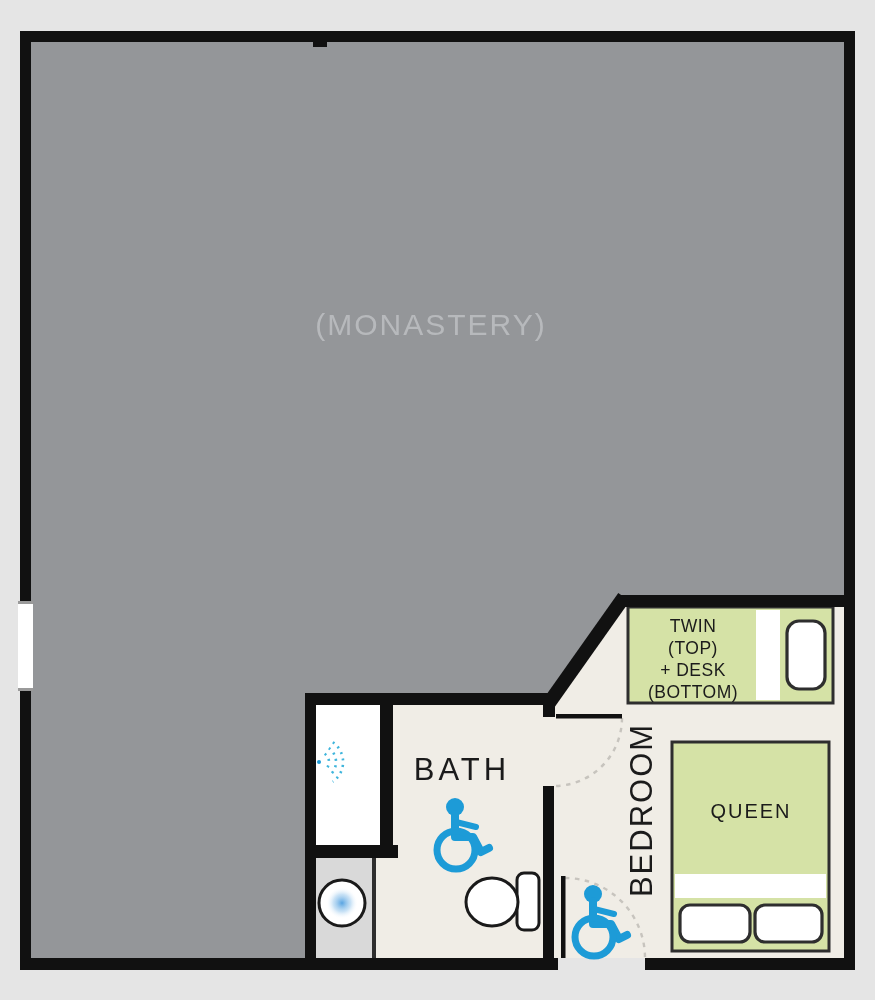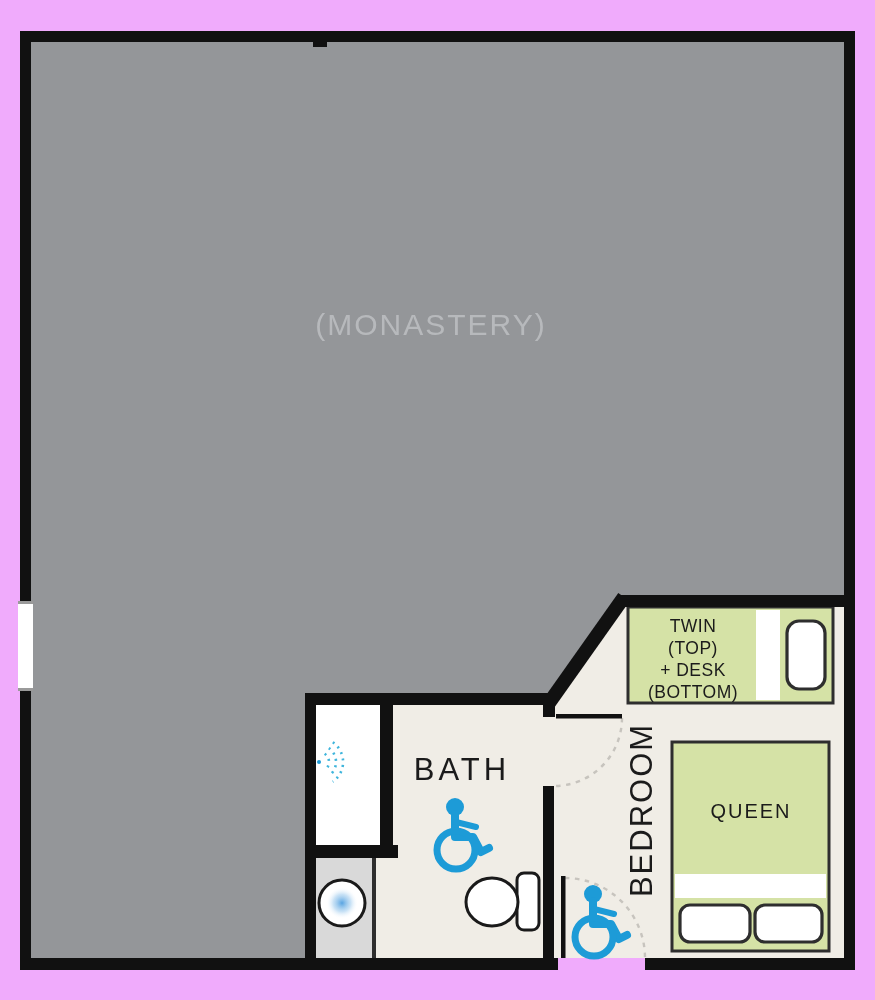--- a/index.html
+++ b/index.html
@@ -1,16 +1,16 @@
 <!DOCTYPE html>
 <html style="--wall: #111111; --monastery_fill: #949699; --monastery_text: #b7b9bc; --floor: #f0ede6; --bed_fill: #d5e2a6; --bed_border: #2e2e2e; --vanity_fill: #d9d9d9; --accessible_blue: #1d9bd7; --spray_blue: #3fb5dc; --sink_blue: #4f9fe0; --door_arc: #c7c4be; --label_text: #1b1b1b;"><head>
 <meta charset="utf-8">
 <style>
   html,body{margin:0;padding:0;background:#ffffff;}
-  .stage{position:relative;width:875px;height:1000px;background:#f0abfc;overflow:hidden;
+  .stage{position:relative;width:875px;height:1000px;background:#e5e5e5;overflow:hidden;
          font-family:"Liberation Sans", sans-serif;}
   svg{position:absolute;left:0;top:0;}
   .wall{fill:var(--wall);}
   .wall-stroke{stroke:var(--wall);}
   .gray{fill:var(--monastery_fill);}
   .floor{fill:var(--floor);}
   .white{fill:#ffffff;}
   .vanity{fill:var(--vanity_fill);}
   .bed{fill:var(--bed_fill);stroke:var(--bed_border);stroke-width:3;}
   .pillow{fill:#ffffff;stroke:var(--bed_border);stroke-width:3.2;}

